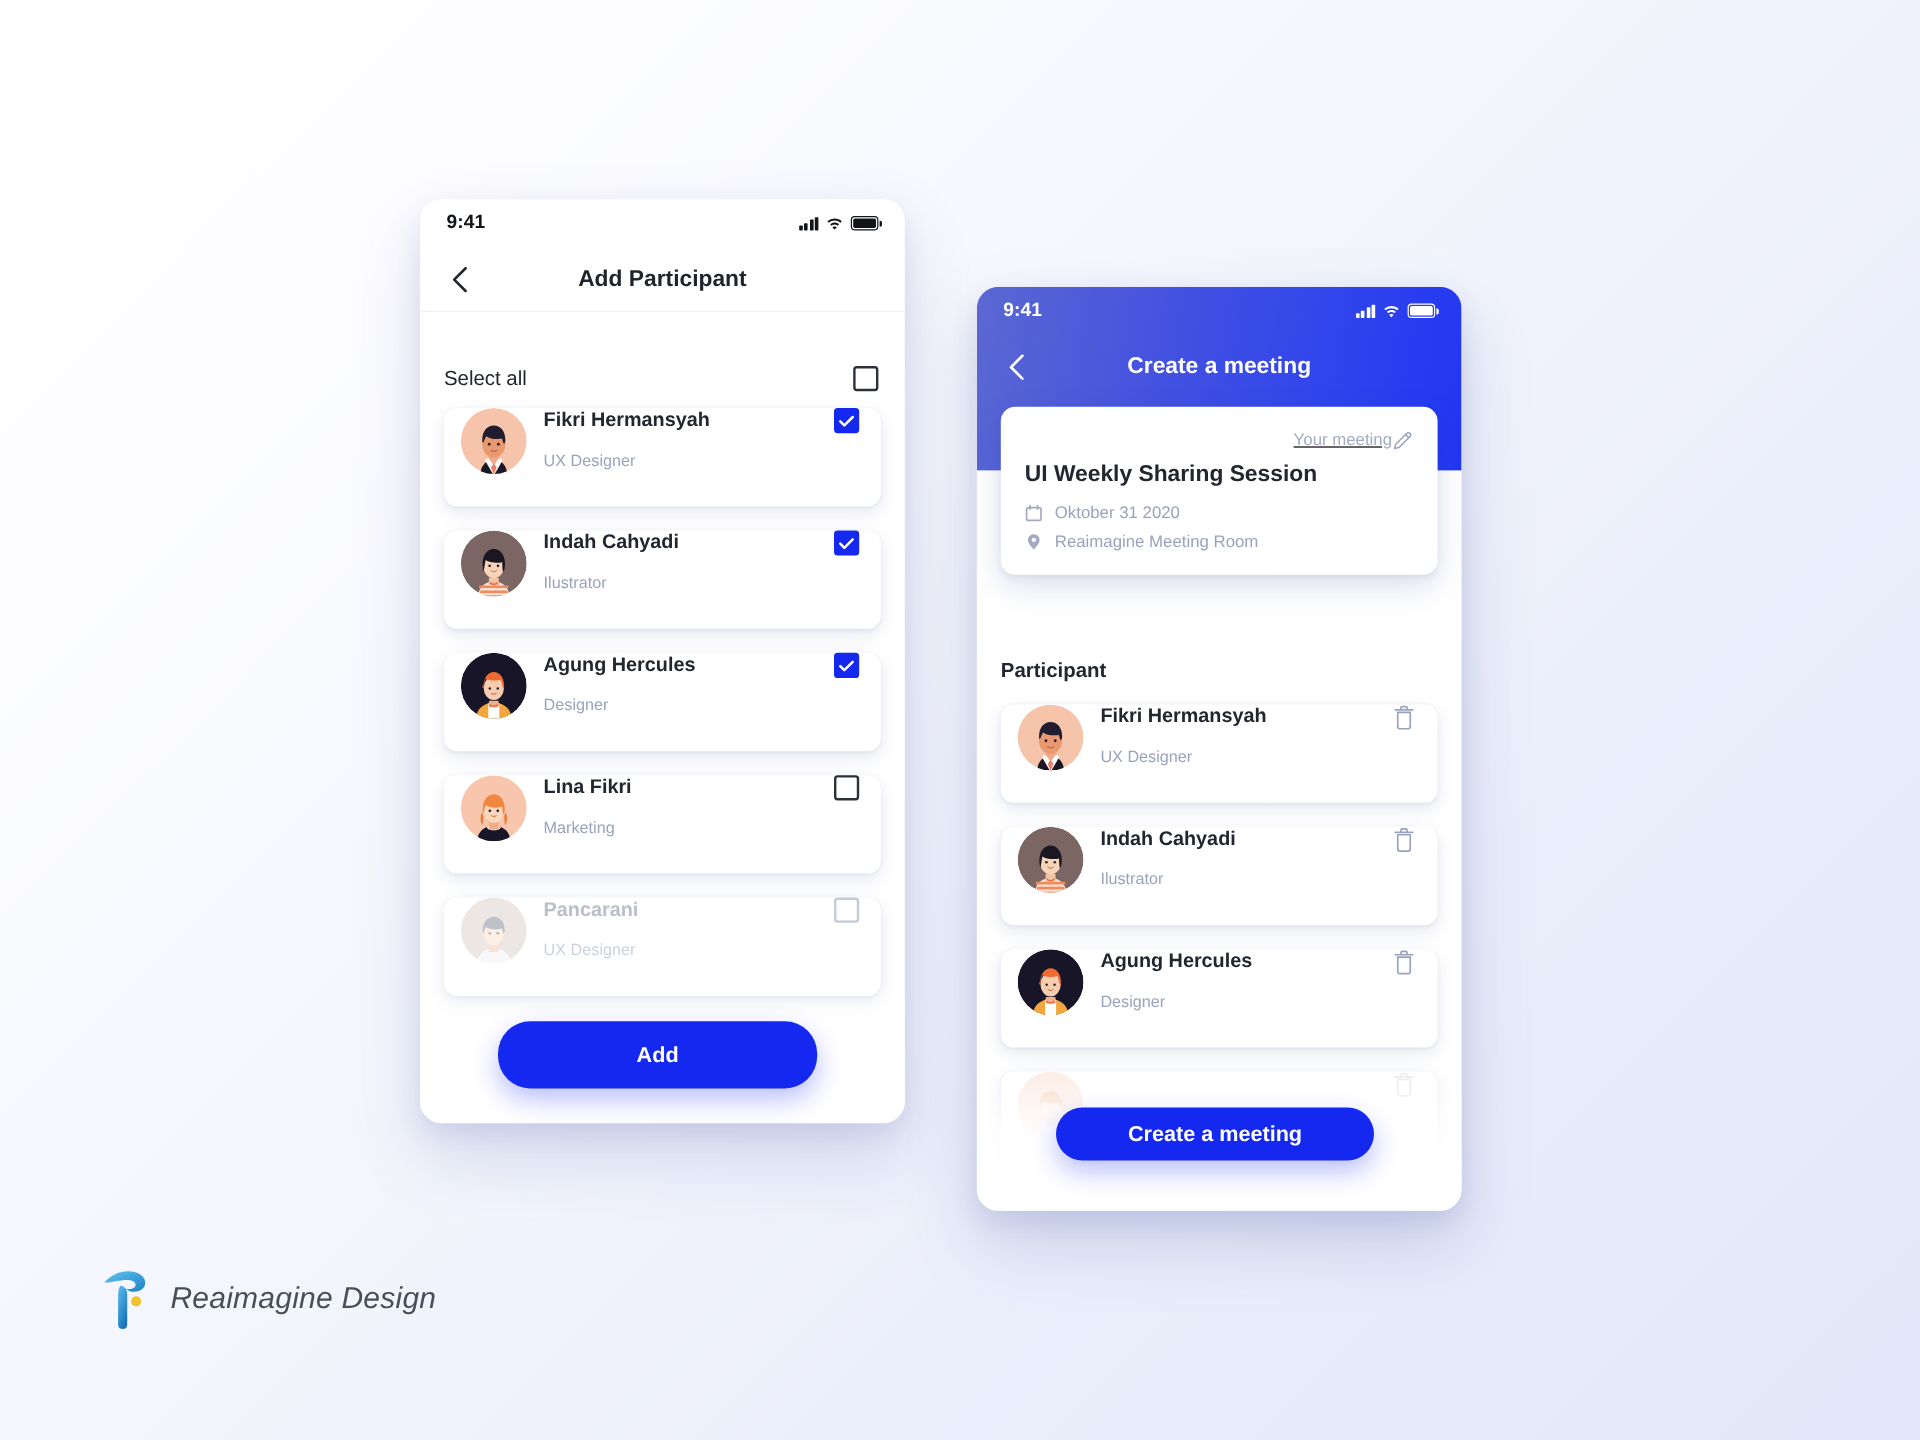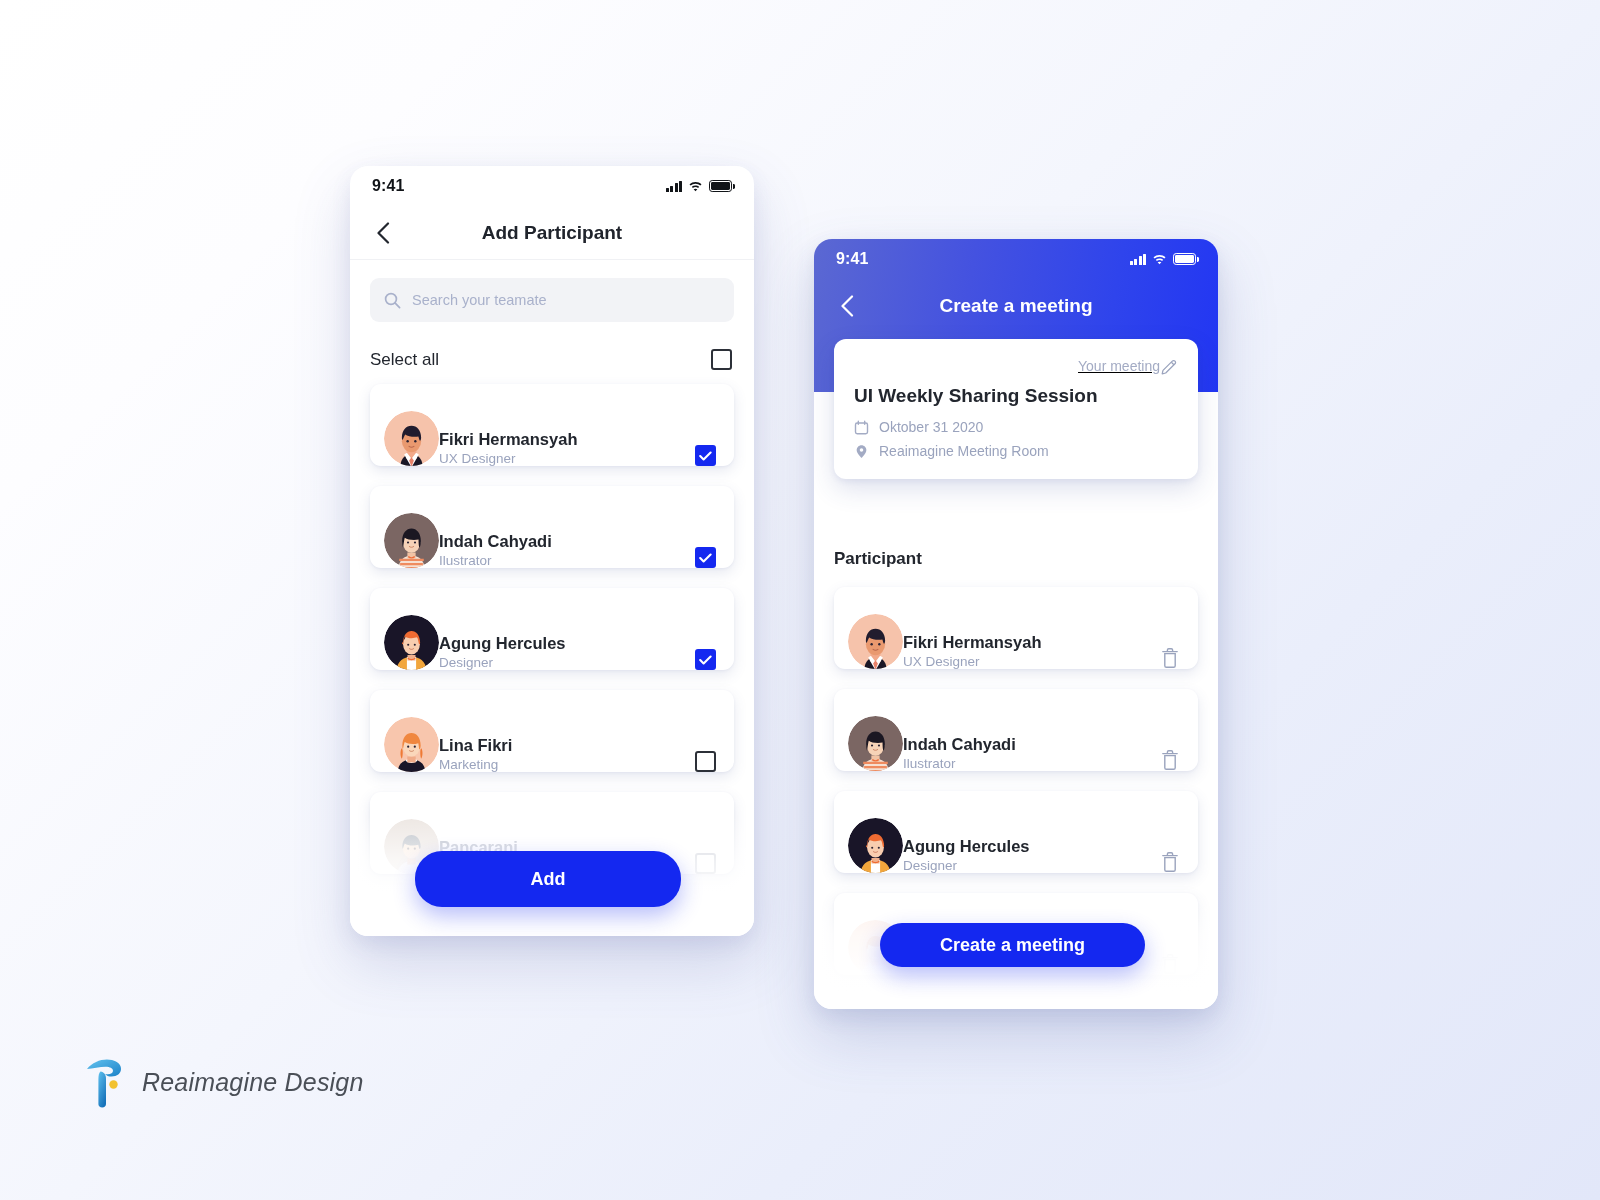--- a/index.html
+++ b/index.html
@@ -177,23 +177,23 @@
   .people-list {
     margin-top: 14px;
     position: relative;
   }
 
   .person-card {
     background: #ffffff;
     border-radius: 11px;
     height: 82px;
     display: flex;
-    align-items: flex-end;
+    align-items: flex-start;
     padding: 0 18px 0 14px;
-    gap: 0;
+    gap: 14px;
     margin-bottom: 20px;
     box-shadow: 0 5px 14px rgba(70, 86, 150, 0.13),
                 0 1px 3px rgba(70, 86, 150, 0.07);
     cursor: pointer;
   }
   .person-card:last-child { margin-bottom: 0; }
 
   .avatar {
     width: 55px; height: 55px;
     border-radius: 50%;
@@ -207,21 +207,21 @@
   .person-name {
     font-size: 16.5px;
     font-weight: bold;
     color: #22262e;
     line-height: 1.25;
     white-space: nowrap;
   }
   .person-role {
     font-size: 13.5px;
     color: #9aa3bd;
-    margin-top: 1px;
+    margin-top: 15px;
     white-space: nowrap;
   }
 
   .person-card.dim .person-name { color: #b9bec9; }
   .person-card.dim .person-role { color: #ccd1dd; }
 
   
   .list-fade {
     position: absolute;
     left: 0; right: 0; bottom: 0;
@@ -394,27 +394,20 @@
     <div class="back-chevron">
       <svg width="14" height="22" viewBox="0 0 14 22">
         <path d="M12 1.5 2.5 11 12 20.5" fill="none" stroke="#22262e" stroke-width="2.2" stroke-linecap="round" stroke-linejoin="round"></path>
       </svg>
     </div>
     <div class="nav-title-left">Add Participant</div>
   </div>
 
   <div class="left-body">
 
-    <div class="searchbar">
-      <svg width="17" height="17" viewBox="0 0 17 17">
-        <circle cx="7" cy="7" r="5.4" fill="none" stroke="#a9b1cb" stroke-width="1.7"></circle>
-        <path d="M11.2 11.2 15.6 15.6" stroke="#a9b1cb" stroke-width="1.7" stroke-linecap="round"></path>
-      </svg>
-      <input type="text" placeholder="Search your teamate" style="">
-    </div>
 
     <div class="selectall-row">
       <div class="selectall-label">Select all</div>
       <div class="cb off">
         
       </div>
     </div>
 
     <div class="people-list">
 

